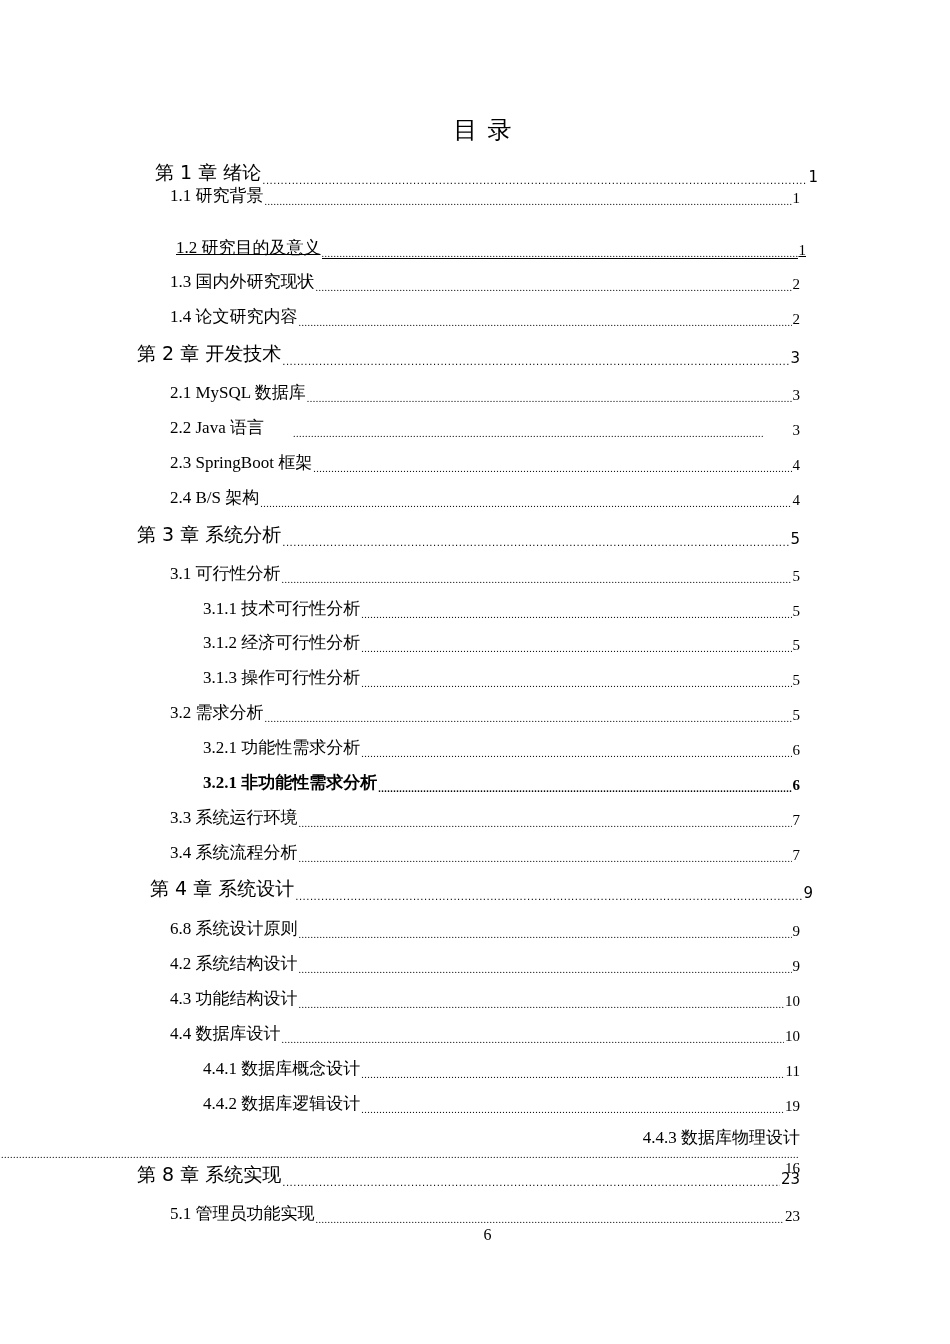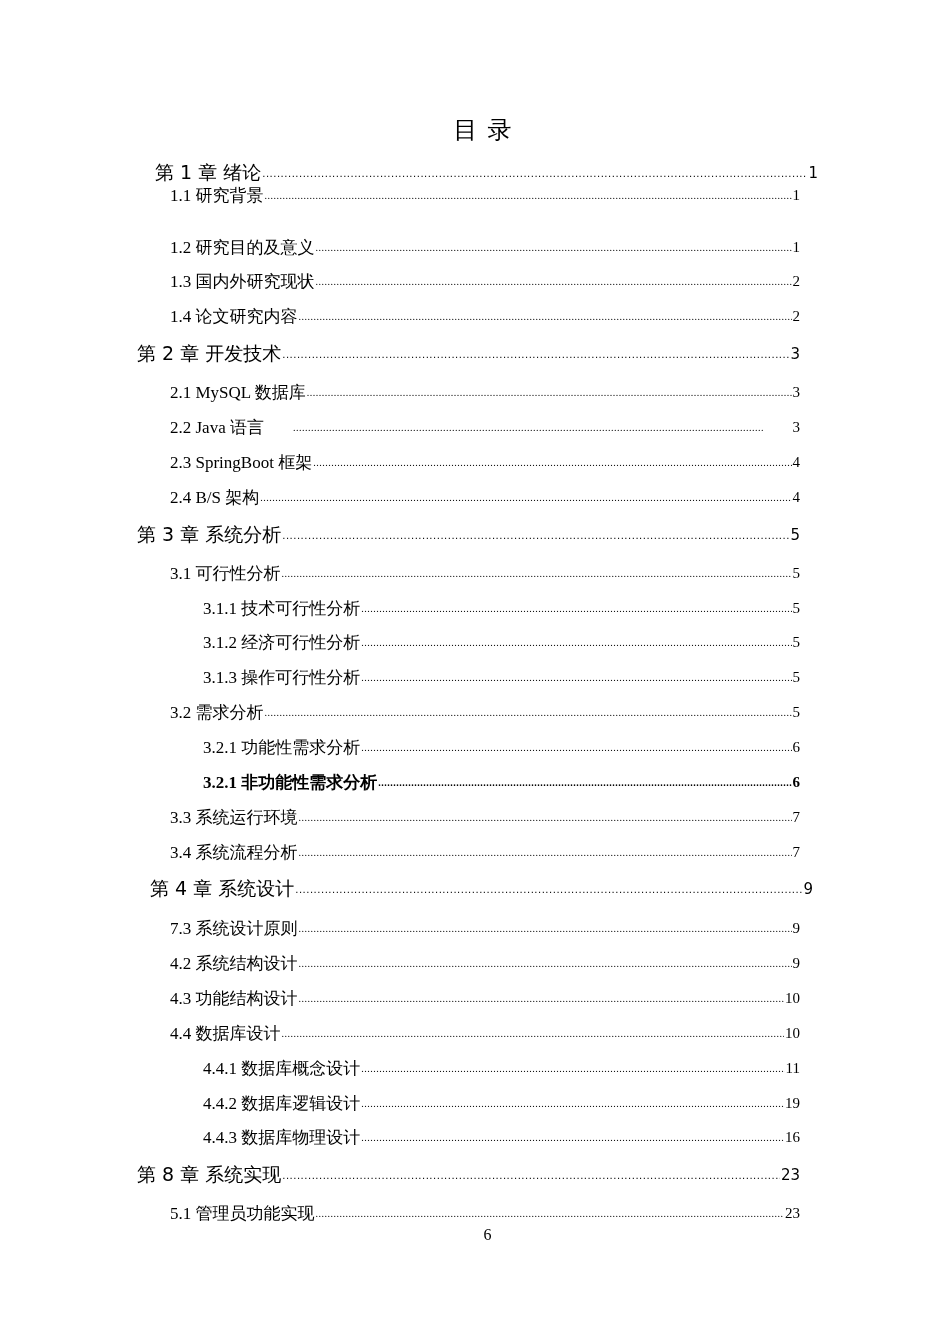--- a/index.html
+++ b/index.html
@@ -1,18 +1,18 @@
 <!DOCTYPE html>
 <html><head>
 <meta charset="utf-8">
 <style>
   html, body { margin: 0; padding: 0; background: #ffffff; }
   body { width: 950px; height: 1344px; position: relative; overflow: hidden; font-family: "Liberation Serif", "DejaVu Serif", serif; color: #000; }
   .title { position: absolute; left: 0; width: 975px; top: 114px; text-align: center; font-family: "DejaVu Sans", sans-serif; font-size: 24px; letter-spacing: 10px; line-height: 32px; }
-  .row { position: absolute; display: flex; align-items: center; white-space: nowrap; }
+  .row { position: absolute; display: flex; align-items: flex-end; white-space: nowrap; }
   .row .label { flex: 0 0 auto; }
   .row .leader { flex: 1 1 auto; overflow: hidden; font-size: 10px; letter-spacing: 0.5px; color: #000; margin: 0 1px; }
   .row .leader::before { content: "........................................................................................................................................................................................................................................................................................................................................................................................................................"; }
   .row .page { flex: 0 0 auto; font-size: 15px; }
   .lvl0 { font-family: "DejaVu Sans", sans-serif; font-size: 19px; }
   .lvl1, .lvl2 { font-size: 17px; }
   .footer { position: absolute; left: 0; width: 975px; top: 1226px; text-align: center; font-size: 16px; }
 </style>
 </head>
 <body>
@@ -23,21 +23,21 @@
     <div class="row lvl0" style="top: 160px; left: 155px; width: 663px;">
       <span class="label">第 1 章 绪论</span>
       <span class="leader"></span>
       <span class="page">1</span>
     </div>
     <div class="row lvl1" style="top: 184px; left: 170px; width: 630px;">
       <span class="label">1.1 研究背景</span>
       <span class="leader"></span>
       <span class="page">1</span>
     </div>
-    <div class="row lvl1" style="top: 236px; left: 170px; width: 630px;">
+    <div class="row lvl1" style="top: 236px; left: 176px; width: 630px; text-decoration: underline;">
       <span class="label">1.2 研究目的及意义</span>
       <span class="leader"></span>
       <span class="page">1</span>
     </div>
     <div class="row lvl1" style="top: 270px; left: 170px; width: 630px;">
       <span class="label">1.3 国内外研究现状</span>
       <span class="leader"></span>
       <span class="page">2</span>
     </div>
     <div class="row lvl1" style="top: 305px; left: 170px; width: 630px;">
@@ -119,21 +119,21 @@
       <span class="label">3.4 系统流程分析</span>
       <span class="leader"></span>
       <span class="page">7</span>
     </div>
     <div class="row lvl0" style="top: 876px; left: 130px; width: 663px; margin-left: 20px;">
       <span class="label">第 4 章 系统设计</span>
       <span class="leader"></span>
       <span class="page">9</span>
     </div>
     <div class="row lvl1" style="top: 917px; left: 170px; width: 630px;">
-      <span class="label">7.3 系统设计原则</span>
+      <span class="label">6.8 系统设计原则</span>
       <span class="leader"></span>
       <span class="page">9</span>
     </div>
     <div class="row lvl1" style="top: 952px; left: 170px; width: 630px;">
       <span class="label">4.2 系统结构设计</span>
       <span class="leader"></span>
       <span class="page">9</span>
     </div>
     <div class="row lvl1" style="top: 987px; left: 170px; width: 630px;">
       <span class="label">4.3 功能结构设计</span>
@@ -148,21 +148,21 @@
     <div class="row lvl2" style="top: 1057px; left: 203px; width: 597px;">
       <span class="label">4.4.1 数据库概念设计</span>
       <span class="leader"></span>
       <span class="page">11</span>
     </div>
     <div class="row lvl2" style="top: 1092px; left: 203px; width: 597px;">
       <span class="label">4.4.2 数据库逻辑设计</span>
       <span class="leader"></span>
       <span class="page">19</span>
     </div>
-    <div class="row lvl2" style="top: 1126px; left: 203px; width: 597px;">
+    <div class="row lvl2" style="top: 1126px; left: 203px; width: 597px; flex-direction: column;">
       <span class="label">4.4.3 数据库物理设计</span>
       <span class="leader"></span>
       <span class="page">16</span>
     </div>
     <div class="row lvl0" style="top: 1162px; left: 137px; width: 663px;">
       <span class="label">第 8 章 系统实现</span>
       <span class="leader"></span>
       <span class="page">23</span>
     </div>
     <div class="row lvl1" style="top: 1202px; left: 170px; width: 630px;">

